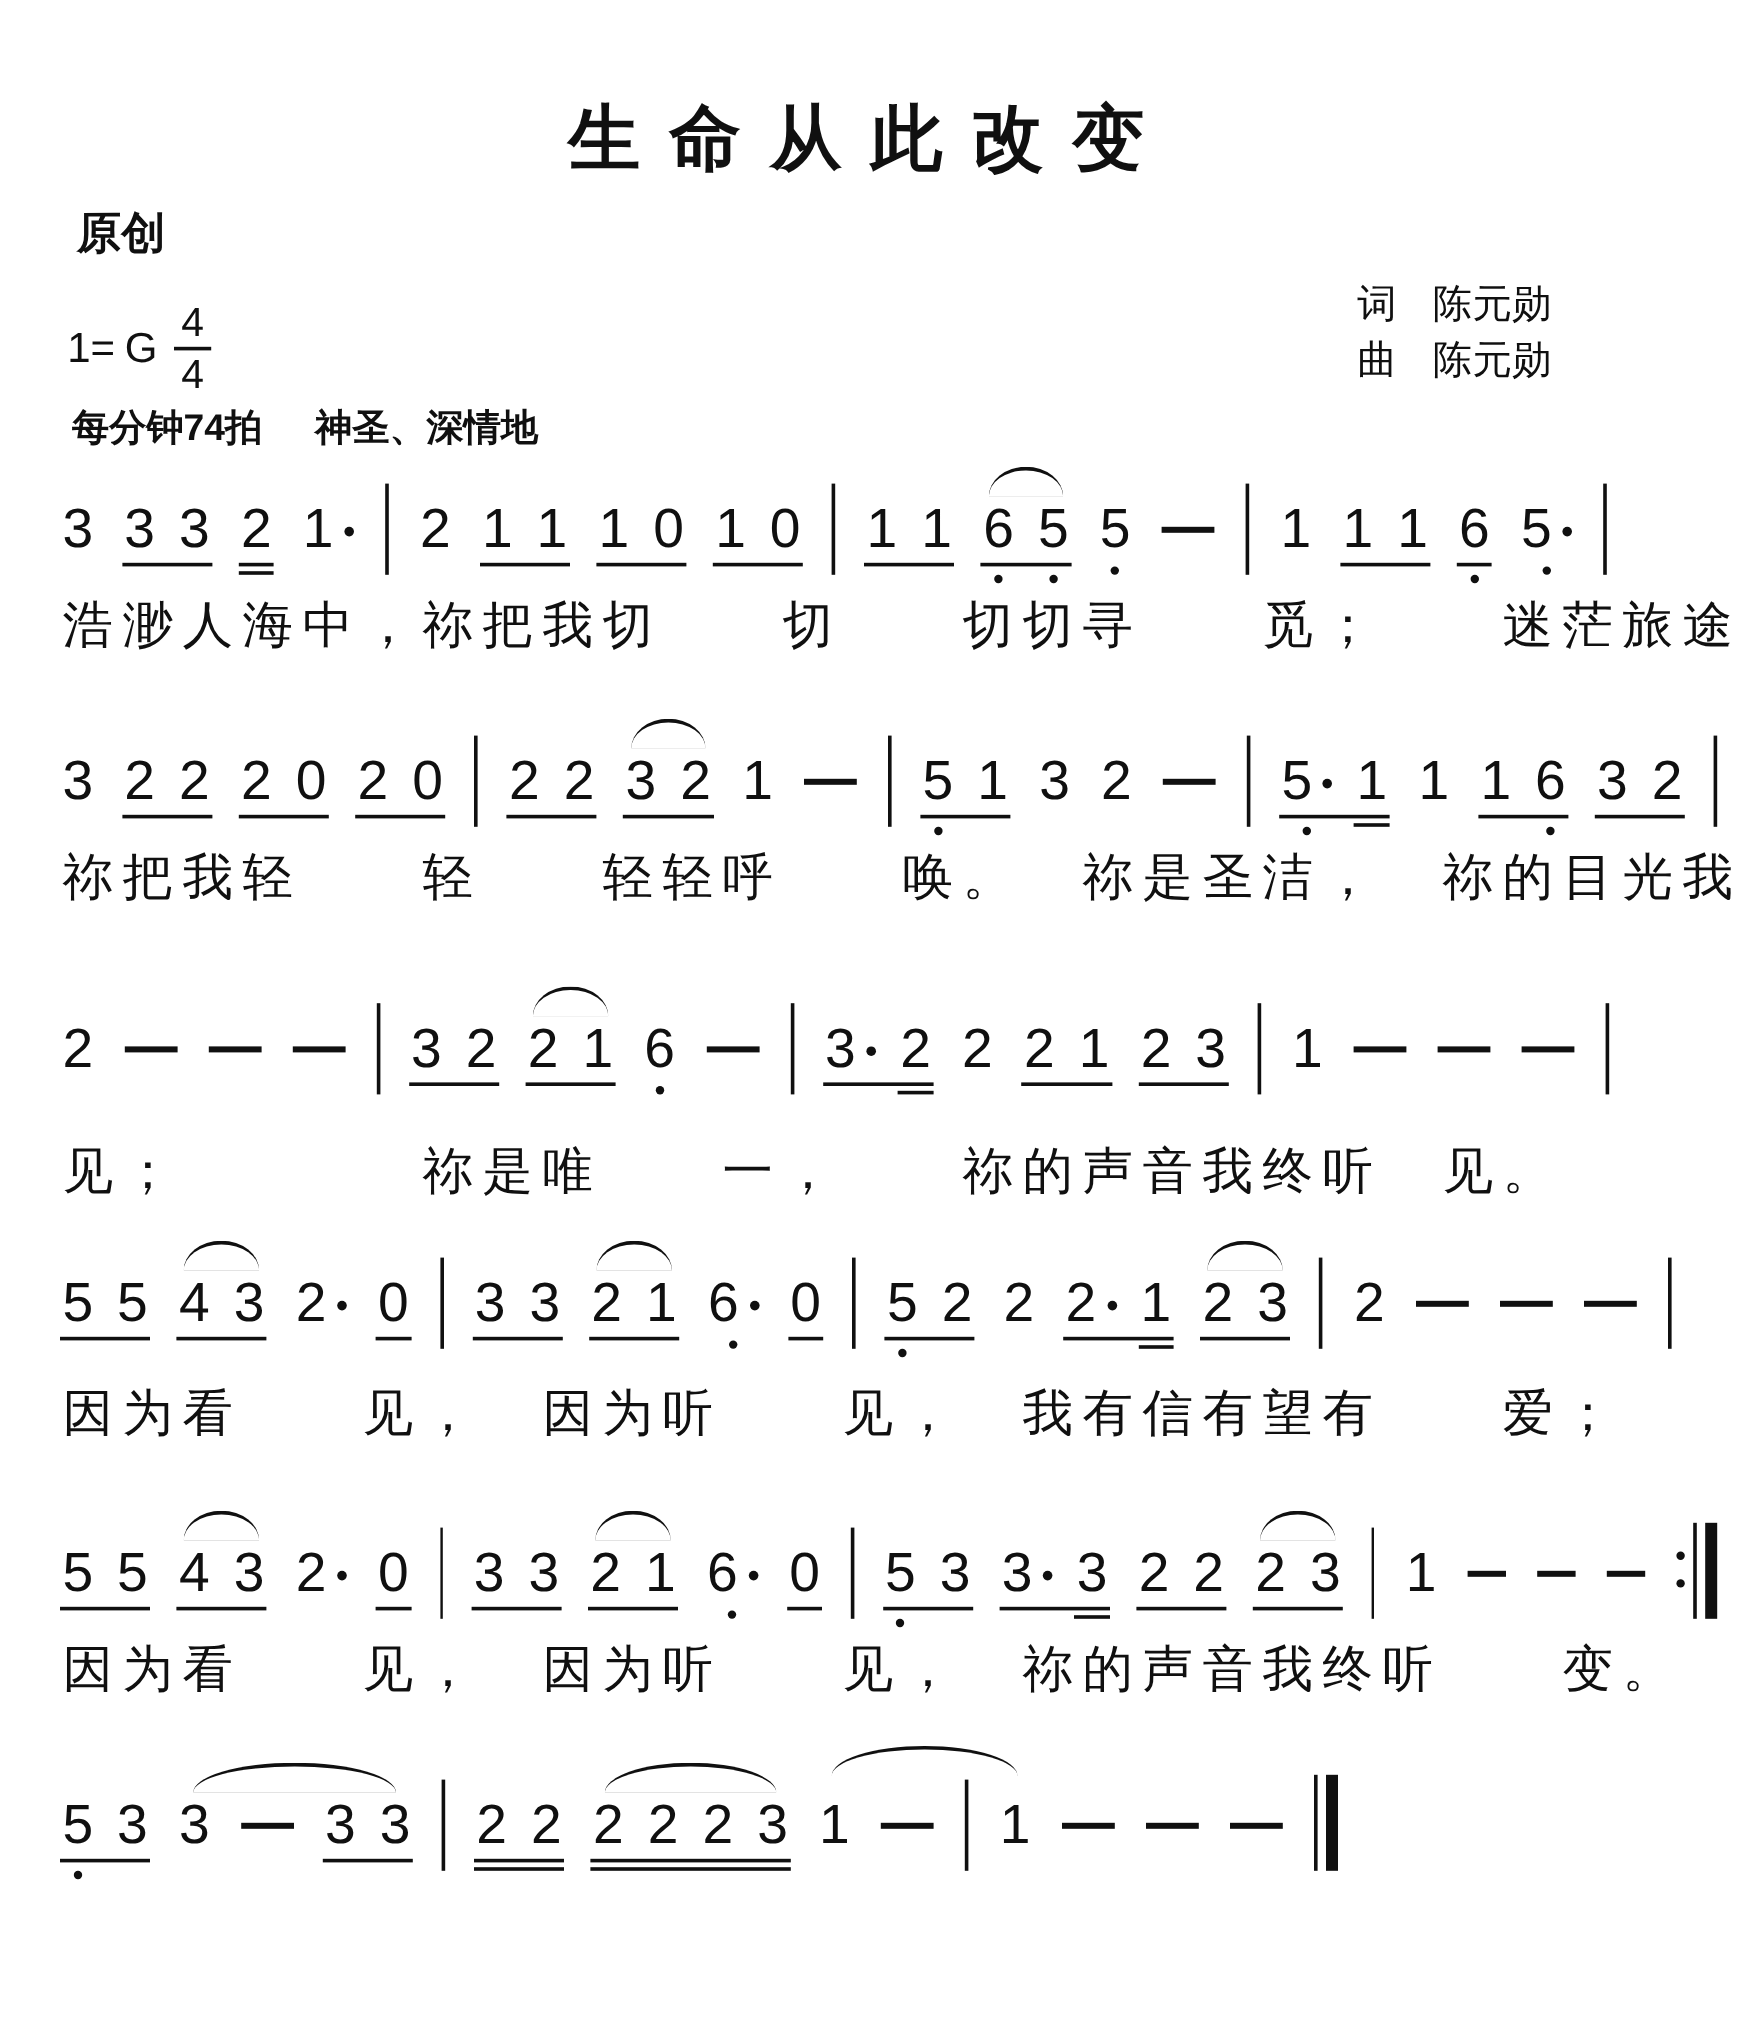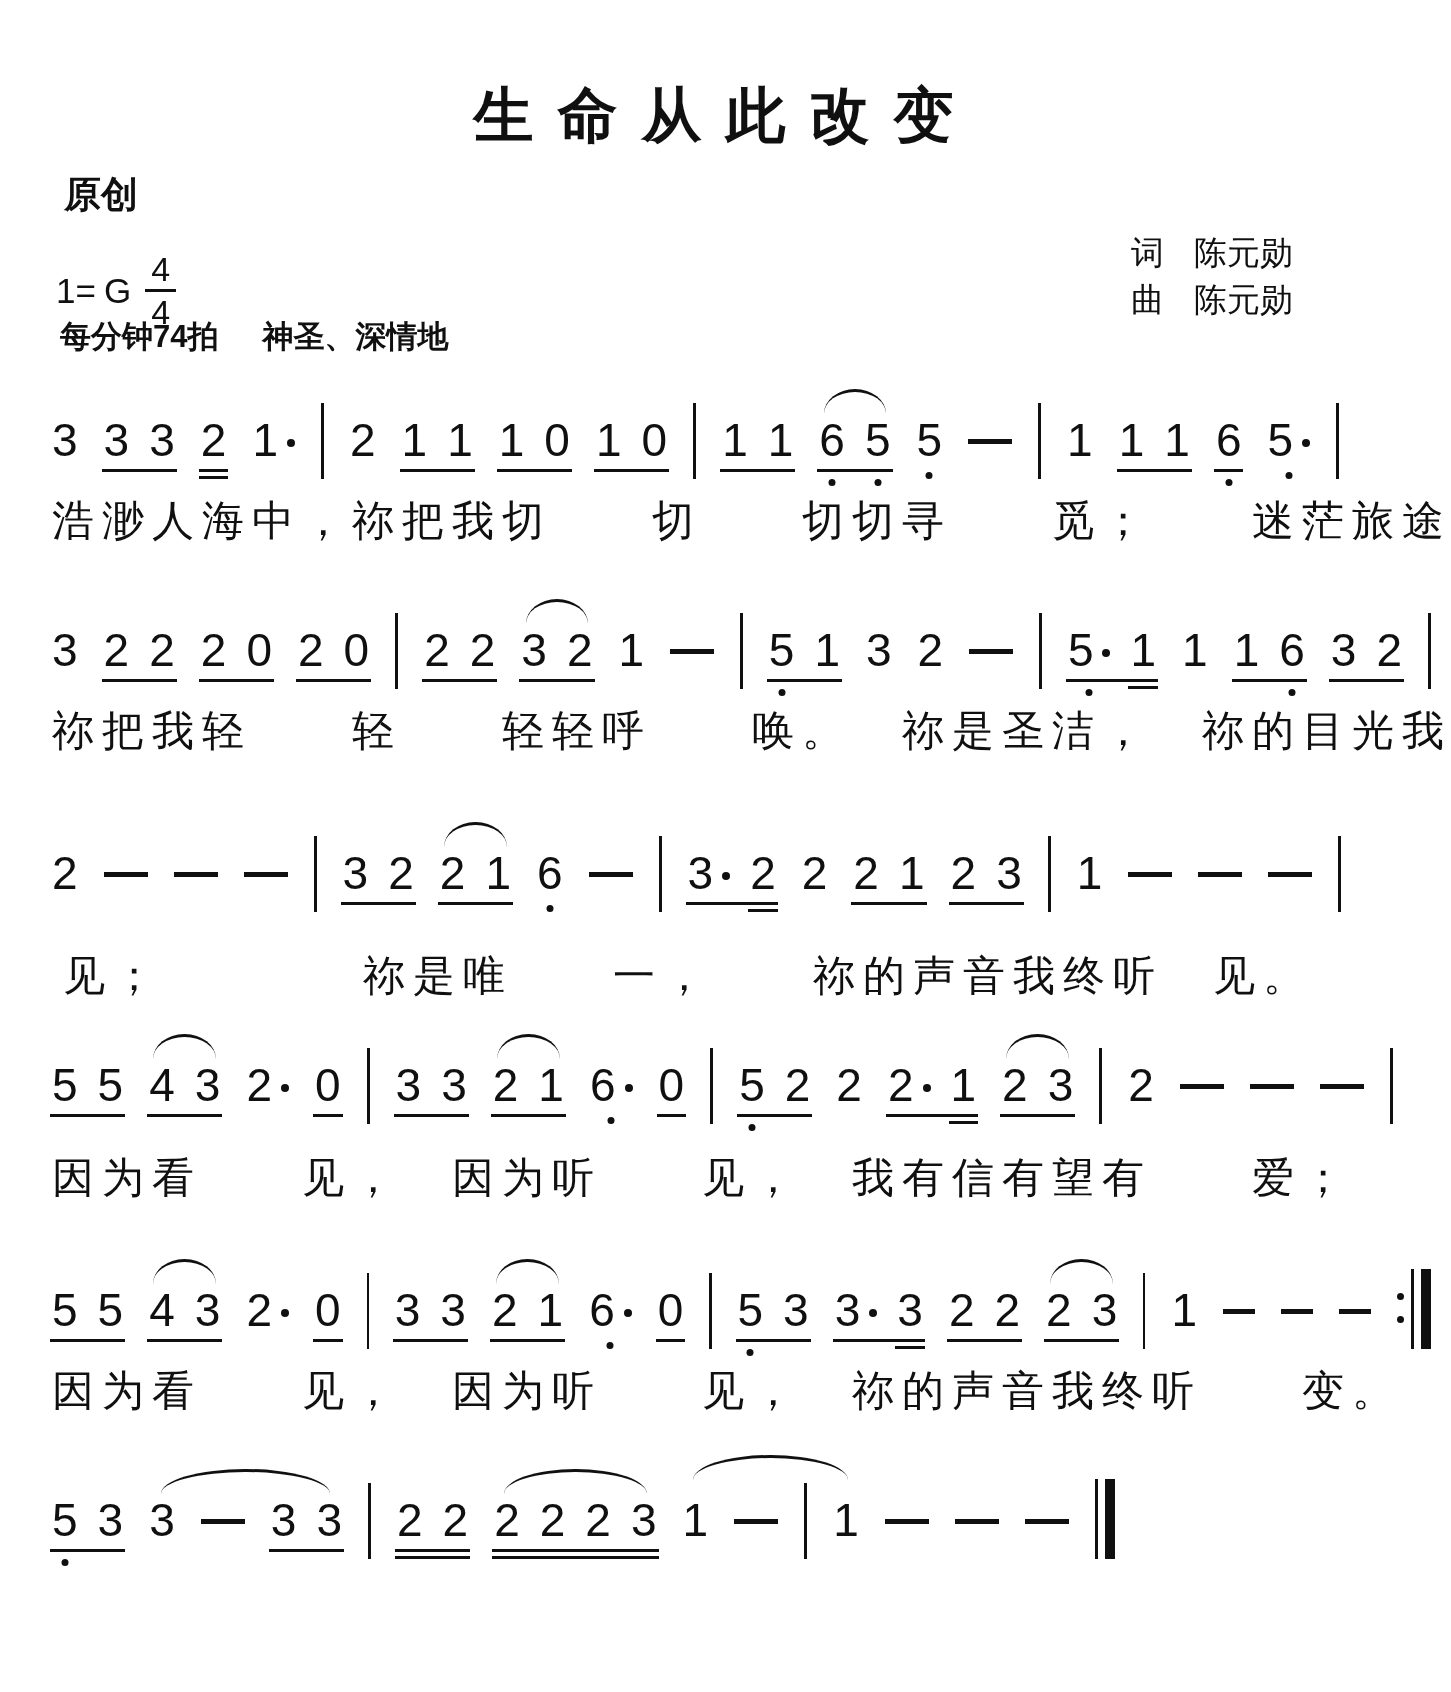--- a/index.html
+++ b/index.html
@@ -8,21 +8,21 @@
   .title{position:absolute;top:76px;left:0;width:100%;text-align:center;
          font-family:"DejaVu Serif",serif;font-weight:bold;font-size:60px;letter-spacing:24px;}
   .origin{position:absolute;top:170px;left:64px;font-size:37px;font-weight:bold;
           font-family:"DejaVu Sans",sans-serif;}
   .keysig{position:absolute;top:252px;left:56px;display:flex;align-items:center;gap:8px;font-size:35px;}
   .frac{display:inline-flex;flex-direction:column;align-items:center;line-height:1;font-size:34px;margin-left:6px;}
   .frac .num{border-bottom:3px solid #101010;padding:0 6px 3px;}
   .frac .den{padding-top:3px;}
   .credits{position:absolute;top:230px;right:158px;font-size:33px;line-height:1.42;}
   .credit-row{display:flex;gap:30px;justify-content:flex-start;}
-  .tempo{position:absolute;top:316px;left:60px;font-size:31px;font-weight:bold;display:flex;gap:44px;}
+  .tempo{position:absolute;top:336px;left:60px;font-size:31px;font-weight:bold;display:flex;gap:44px;}
   
   .system{position:absolute;left:52px;right:20px;}
   .sys1{top:385px;} .sys2{top:595px;} .sys3{top:818px;} .sys4{top:1030px;} .sys5{top:1255px;} .sys6{top:1465px;}
   .notes-row{display:flex;align-items:flex-end;gap:26px;height:96px;padding-bottom:18px;box-sizing:border-box;}
   .note{position:relative;display:flex;align-items:flex-end;font-size:46px;line-height:1;}
   .digit{display:block;}
   .grp{position:relative;display:flex;align-items:flex-end;gap:20px;}
   .wrap{position:relative;display:flex;align-items:flex-end;gap:26px;}
   .ul{position:absolute;left:-2px;right:-2px;height:3px;background:#101010;}
   .ldot{position:absolute;left:50%;transform:translateX(-50%);width:7px;height:7px;border-radius:50%;background:#101010;}
@@ -31,21 +31,21 @@
   .bar{width:3px;height:76px;background:#101010;margin-bottom:-16px;align-self:flex-end;}
   .slur{position:absolute;top:-28px;left:6%;right:6%;height:22px;
         border-top:3px solid #101010;border-radius:50% 50% 0 0 / 100% 100% 0 0;}
   .rb,.fb{display:flex;align-items:flex-end;gap:7px;margin-bottom:-16px;align-self:flex-end;}
   .rdots{display:flex;flex-direction:column;gap:16px;margin-bottom:26px;}
   .rdots i{width:7px;height:7px;border-radius:50%;background:#101010;}
   .thin{width:3px;height:80px;background:#101010;}
   .thick{width:10px;height:80px;background:#101010;}
   .lyrics{margin-top:12px;font-size:42px;letter-spacing:8px;white-space:pre;
           font-family:"DejaVu Sans",sans-serif;}
-  .sys3 .lyrics{margin-top:34px;margin-left:11px;} .sys4 .lyrics{margin-top:24px;} .sys6 .lyrics{margin-top:16px;}
+  .sys3 .lyrics{margin-top:34px;} .sys4 .lyrics{margin-top:24px;} .sys6 .lyrics{margin-top:16px;}
   .ending-bracket{position:absolute;left:46px;top:1448px;width:935px;height:18px;
         border-top:4px solid #101010;border-left:3px solid #101010;border-right:3px solid #101010;}
   .ending-label{position:absolute;left:34px;top:4px;font-size:27px;white-space:nowrap;}
   .watermark{position:absolute;right:0;bottom:0;height:54px;width:330px;background:#f5f5f5;
         display:flex;align-items:center;justify-content:flex-end;gap:8px;padding-right:14px;box-sizing:border-box;
         font-size:24px;}
   .wm-name{color:#9a9a9a;}
   .wm-url{font-weight:bold;}
 </style>
 </head>

